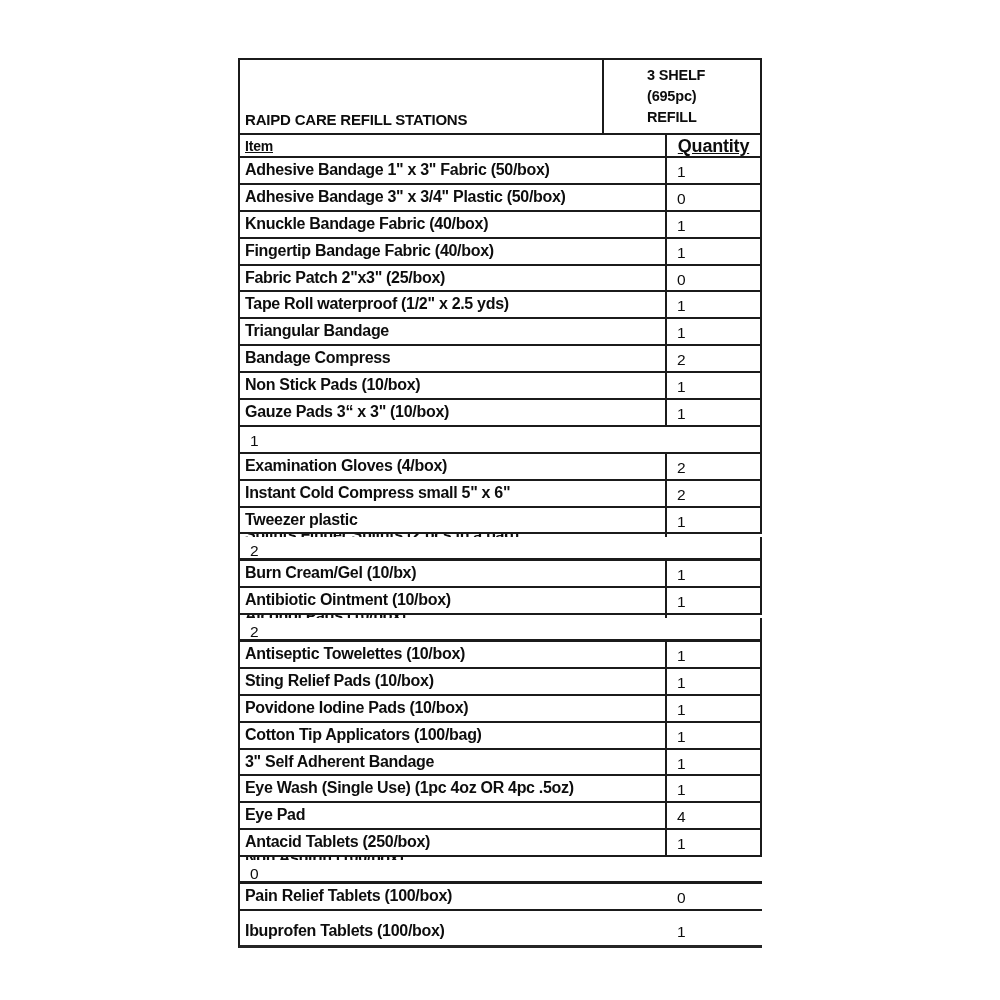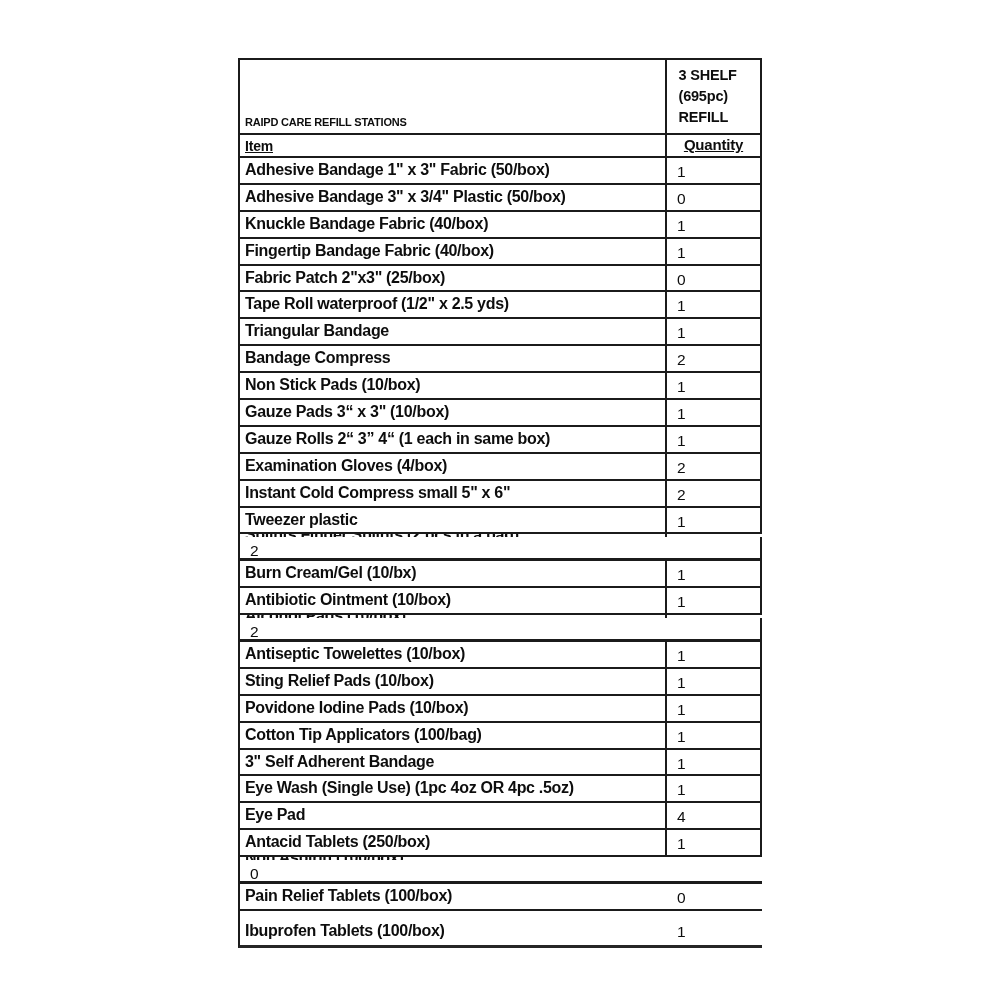--- a/index.html
+++ b/index.html
@@ -14,25 +14,25 @@
     position: absolute;
     left: 238px; top: 58px;
     width: 524px;
     border-left: 2px solid #1b1b1b;
     border-top: 2px solid #1b1b1b;
     border-bottom: 3px solid #262626;
     background: #ffffff;
   }
   .hrow1 { display: flex; height: 75px; border-bottom: 2px solid #1b1b1b; }
   .hcell-title {
-    width: 427px;
+    width: 364px;
     border-right: 2px solid #1b1b1b;
     display: flex; align-items: flex-end;
     padding: 0 4px 5px 5px;
-    font-weight: bold; font-size: 11px;
+    font-weight: bold; font-size: 15px;
     letter-spacing: -0.2px;
   }
   .hcell-refill {
     flex: 1;
     border-right: 2px solid #1b1b1b;
     display: flex; align-items: center; justify-content: center;
     text-align: left;
     font-weight: bold; font-size: 14.5px; line-height: 21px;
     letter-spacing: -0.2px;
   }
@@ -43,21 +43,21 @@
     border-right: 2px solid #1b1b1b;
     display: flex; align-items: center;
     padding-left: 5px;
     font-weight: bold; font-size: 14px;
     letter-spacing: -0.2px;
   }
   .hcell-qty {
     flex: 1;
     border-right: 2px solid #1b1b1b;
     display: flex; align-items: flex-start; justify-content: center;
-    font-weight: bold; font-size: 15px;
+    font-weight: bold; font-size: 18px;
     letter-spacing: -0.2px;
     padding-top: 1px;
   }
   .rows { width: 100%; }
   .row { display: flex; height: 26.9px; border-bottom: 2px solid #1b1b1b; }
   .cell-item {
     width: 427px;
     border-right: 2px solid #1b1b1b;
     display: flex; align-items: center;
     padding: 0 2px 1px 5px;
@@ -128,21 +128,20 @@
       </div>
       <div class="row">
         <div class="cell-item">Non Stick Pads (10/box)</div>
         <div class="cell-qty">1</div>
       </div>
       <div class="row">
         <div class="cell-item">Gauze Pads 3“ x 3" (10/box)</div>
         <div class="cell-qty">1</div>
       </div>
       <div class="row">
-        <div class="cell-item">Gauze Rolls 2“ 3” 4“ (1 each in same box)</div>
         <div class="cell-qty">1</div>
       </div>
       <div class="row">
         <div class="cell-item">Examination Gloves (4/box)</div>
         <div class="cell-qty">2</div>
       </div>
       <div class="row">
         <div class="cell-item">Instant Cold Compress small 5" x 6"</div>
         <div class="cell-qty">2</div>
       </div>

